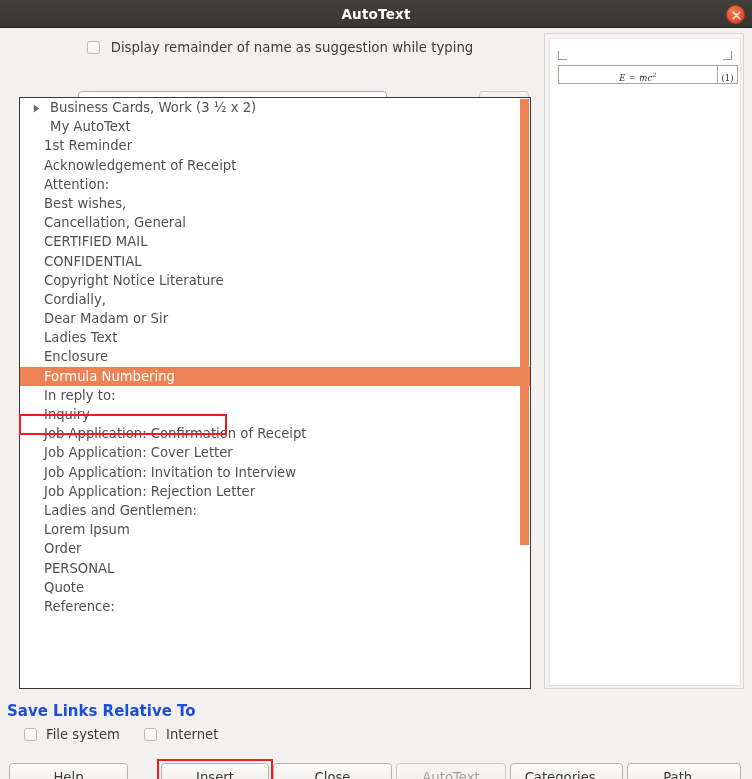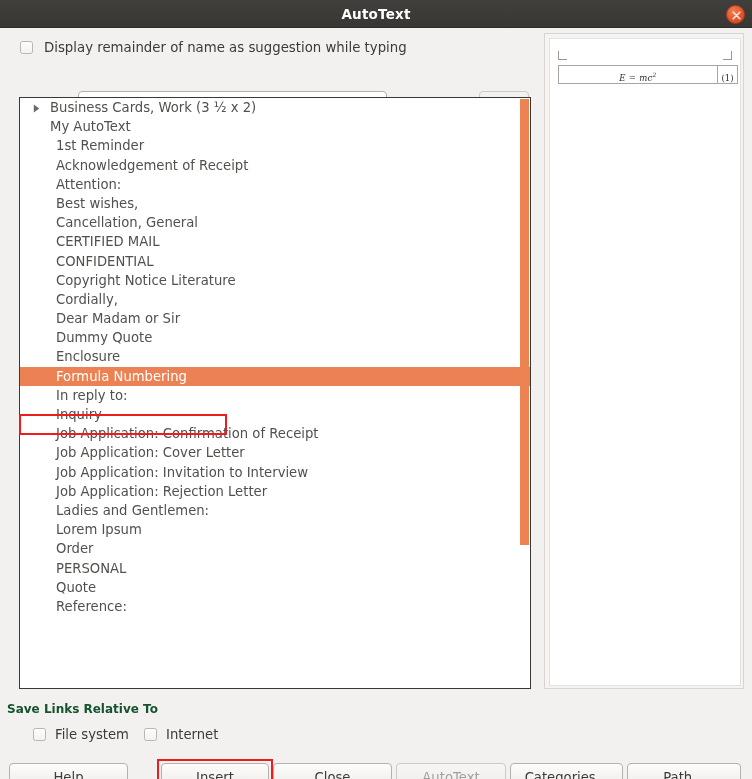--- a/index.html
+++ b/index.html
@@ -41,21 +41,21 @@
   
   .cb {
     display: inline-block; width: 13px; height: 13px;
     border: 1px solid #b9b5b1; border-radius: 2.5px;
     background: linear-gradient(180deg,#fdfdfd,#f3f2f1);
     vertical-align: -2px; cursor: pointer;
   }
 
   #suggest-row {
     position: absolute; left: 20px; top: 12px; width: 520px; height: 20px;
-    font-size: 13.3px; color: #3b3b38;
+    font-size: 13.3px; color: #3b3b38; text-align: center;
   }
   #suggest-row .lbl { margin-left: 11px; }
 
   
   #name-label {
     position: absolute; left: 20px; top: 69px;
     font-size: 13.3px; color: #3b3b38;
   }
   #name-input {
     position: absolute; left: 78px; top: 63px; width: 309px; height: 26px;
@@ -85,21 +85,21 @@
   }
   #tree {
     position: absolute; left: 0; top: 0; width: 510px; height: 590px;
     overflow: hidden;
   }
   .row {
     position: relative; height: 19.2px; line-height: 19.2px;
     font-size: 13.2px; color: #50504d; white-space: nowrap;
   }
   .row.cat { padding-left: 30px; }
-  .row.item { padding-left: 36px; }
+  .row.item { padding-left: 24px; }
   .row.sel {
     background: #ec8254; color: #ffffff;
   }
   .arrow {
     position: absolute; left: 12px; top: 0; width: 12px; height: 19.2px;
   }
   .arrow svg { position: absolute; left: 0; top: 6px; }
 
   
   #vscroll-track {
@@ -142,24 +142,24 @@
     text-align: center;
   }
   #formula-num {
     font-family: "DejaVu Serif", "Liberation Serif", serif;
     font-size: 8.5px; color: #2d2d2d; line-height: 18px;
   }
 
   
   #save-links-title {
     position: absolute; left: 7px; top: 674px;
-    font-size: 12px; font-weight: bold; color: #14532d;
+    font-size: 15px; font-weight: bold; color: #1d4ed8;
   }
   .bottom-cb-row { position: absolute; top: 699px; font-size: 13.2px; color: #3b3b38; }
-  #cb-filesystem-row { left: 24px; margin-left: 9px; }
+  #cb-filesystem-row { left: 24px; }
   #cb-internet-row { left: 144px; }
   .bottom-cb-row .lbl { margin-left: 9px; }
 
   
   .btn {
     position: absolute; top: 735px; height: 30px;
     border: 1px solid #b6b1ad; border-radius: 4px;
     background: linear-gradient(180deg,#fcfcfb 0%,#ebe9e7 100%);
     font-family: "DejaVu Sans", "Liberation Sans", sans-serif;
     font-size: 13.2px; color: #3b3b38;
@@ -219,21 +219,21 @@
         <div class="row item"><span>1st Reminder</span></div>
         <div class="row item"><span>Acknowledgement of Receipt</span></div>
         <div class="row item"><span>Attention:</span></div>
         <div class="row item"><span>Best wishes,</span></div>
         <div class="row item"><span>Cancellation, General</span></div>
         <div class="row item"><span>CERTIFIED MAIL</span></div>
         <div class="row item"><span>CONFIDENTIAL</span></div>
         <div class="row item"><span>Copyright Notice Literature</span></div>
         <div class="row item"><span>Cordially,</span></div>
         <div class="row item"><span>Dear Madam or Sir</span></div>
-        <div class="row item"><span>Dummy Quote</span></div>
+        <div class="row item"><span>Ladies Text</span></div>
         <div class="row item"><span>Enclosure</span></div>
         <div class="row item sel"><span>Formula Numbering</span></div>
         <div class="row item"><span>In reply to:</span></div>
         <div class="row item"><span>Inquiry</span></div>
         <div class="row item"><span>Job Application: Confirmation of Receipt</span></div>
         <div class="row item"><span>Job Application: Cover Letter</span></div>
         <div class="row item"><span>Job Application: Invitation to Interview</span></div>
         <div class="row item"><span>Job Application: Rejection Letter</span></div>
         <div class="row item"><span>Ladies and Gentlemen:</span></div>
         <div class="row item"><span>Lorem Ipsum</span></div>

